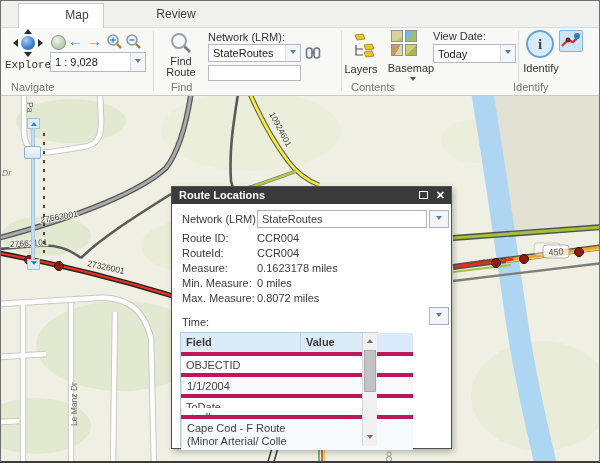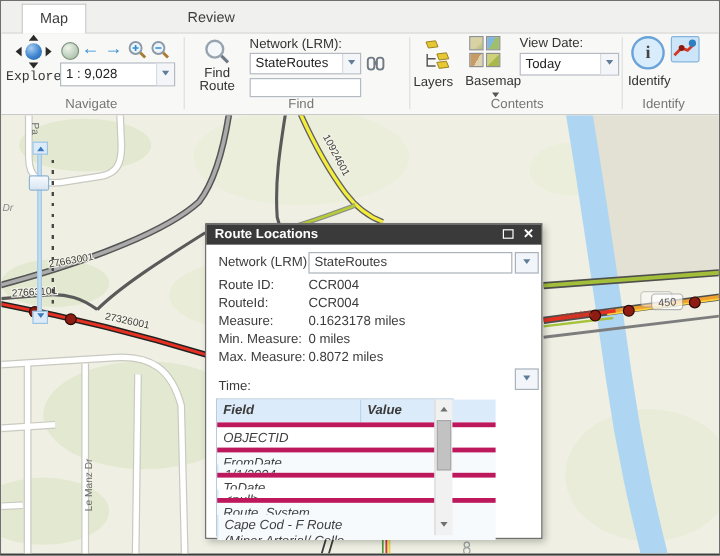--- a/index.html
+++ b/index.html
@@ -3,24 +3,24 @@
 <meta charset="utf-8">
 <style>
   html,body{margin:0;padding:0;}
   body{width:600px;height:463px;font-family:"Liberation Sans",sans-serif;-webkit-font-smoothing:antialiased;}
   #stage{position:relative;width:600px;height:463px;border:1px solid #6f6f6f;border-bottom:2px solid #3c3c3c;box-sizing:border-box;overflow:hidden;background:#f7f7f5;}
 
   
   #ribbon{position:absolute;top:0;left:0;width:100%;height:95px;background:#f8f8f6;border-bottom:1px solid #c9c9c9;box-sizing:border-box;}
   .tabbar{position:absolute;top:0;left:0;right:0;height:26px;background:#f0f0ee;border-bottom:1px solid #d9d9d9;}
   .tab{position:absolute;top:2px;height:23px;line-height:23px;font-size:12px;color:#3f3f3f;text-align:center;cursor:default;}
-  .tab.active{background:#fff;border:1px solid #c9c9c9;border-bottom:none;height:24px;}
+  .tab.active{background:#fff;border:1px solid #c9c9c9;border-bottom:none;height:24px;padding-left:32px;}
   .rbody{position:absolute;top:27px;left:0;right:0;bottom:0;}
   .vdiv{position:absolute;top:3px;width:1px;height:60px;background:#dedede;}
-  .grp-label{position:absolute;top:53px;font-size:11px;color:#767676;text-align:center;}
+  .grp-label{position:absolute;top:53px;font-size:11px;color:#767676;text-align:left;}
   .btn-label{position:absolute;font-size:11px;color:#333;text-align:center;}
   .caret{width:0;height:0;border:3px solid transparent;border-top:4px solid #555;}
   
   .combo{position:absolute;background:#fff;border:1px solid #b4bac1;font-size:11px;color:#222;box-sizing:border-box;}
   .combo .txt{position:absolute;left:4px;top:50%;transform:translateY(-50%);white-space:nowrap;}
   .combo .arr{position:absolute;right:0;top:0;bottom:0;width:14px;border-left:1px solid #d9dde2;background:#f3f5f8;display:flex;align-items:center;justify-content:center;}
   .combo .arr .caret{border-top-color:#5f7c99;}
   
   .explore-ic{position:relative;width:26px;height:24px;margin:0 auto;}
   .explore-ic .sphere{position:absolute;left:6px;top:5px;width:14px;height:14px;border-radius:50%;background:radial-gradient(circle at 35% 30%,#aacdf0,#3f86cf 55%,#1d5globe 90%,#1d5a9e);background:radial-gradient(circle at 35% 30%,#aacdf0,#3f86cf 55%,#1d5a9e);}
@@ -55,21 +55,21 @@
   .dlg-max{position:absolute;right:23px;top:4px;width:9px;height:8px;border:1px solid #fff;box-sizing:border-box;}
   .dlg-close{position:absolute;right:6px;top:0;color:#fff;font-size:11px;line-height:17px;font-weight:bold;}
   .dlg-body{position:absolute;top:17px;left:0;right:0;bottom:0;background:#fff;font-size:11px;color:#3b3b3b;}
   .dlbl{position:absolute;left:10px;white-space:nowrap;}
   .dval{position:absolute;left:85px;white-space:nowrap;}
   .dcombo{position:absolute;left:85px;width:170px;height:18px;border:1px solid #aab3bb;box-sizing:border-box;background:#fff;}
   .dcombo span{position:absolute;left:4px;top:50%;transform:translateY(-50%);white-space:nowrap;}
   .dbtn{position:absolute;left:257px;width:20px;height:18px;border:1px solid #aab3bb;box-sizing:border-box;background:#f2f6fa;display:flex;align-items:center;justify-content:center;}
   .dbtn .caret{border-top-color:#5f7c99;}
   
-  .ftable{position:absolute;left:8px;top:128px;width:198px;height:115px;border:1px solid #b7cbdb;box-sizing:border-box;font-style:italic;}
+  .ftable{position:absolute;left:8px;top:128px;width:198px;height:115px;border:1px solid #b7cbdb;box-sizing:border-box;}
   .frow{position:absolute;left:0;display:flex;width:232px;}
   .fcell{box-sizing:border-box;padding:3px 5px 2px 5px;overflow:hidden;}
   .fcell.f{width:119px;}
   .fcell.v{width:113px;border-left:1px solid #cfe0ee;word-break:break-all;line-height:13px;}
   .fhead{background:#dcebf9;font-weight:bold;color:#3a3a3a;}
   .fhead .v{border-left:1px solid #bad4ea;}
   .fbody-row{border-top:4px solid #be185d;color:#3f3f3f;background:#fff;flex-direction:column;}
   .fbody-row.alt{background:#f6fafd;}
   
   .tsb{position:absolute;right:0;top:0;bottom:0;width:15px;background:#f1f1f1;border-left:1px solid #d8d8d8;box-sizing:border-box;}
@@ -358,29 +358,27 @@
 
       <div class="ftable">
         <div class="frow fhead" style="top:0;height:19px;">
           <div class="fcell f">Field</div>
           <div class="fcell v">Value</div>
         </div>
         <div class="frow fbody-row" style="top:19px;height:21px;">
           <div class="fcell f">OBJECTID</div>
         </div>
         <div class="frow fbody-row alt" style="top:40px;height:21px;">
-          <div class="fcell f">FromDate</div>
           <div class="fcell v">1/1/2004</div>
         </div>
         <div class="frow fbody-row" style="top:61px;height:21px;">
           <div class="fcell f">ToDate</div>
           <div class="fcell v">&lt;null&gt;</div>
         </div>
         <div class="frow fbody-row alt" style="top:82px;height:31px;">
-          <div class="fcell f">Route_System</div>
           <div class="fcell v">Cape Cod - F Route (Minor Arterial/ Collector)</div>
         </div>
         <div class="tsb">
           <div class="tsb-btn" style="top:0;">
               <span class="caret up"></span>
             </div>
           <div class="tsb-thumb"></div>
           <div class="tsb-btn" style="bottom:0;">
               <span class="caret"></span>
             </div>

